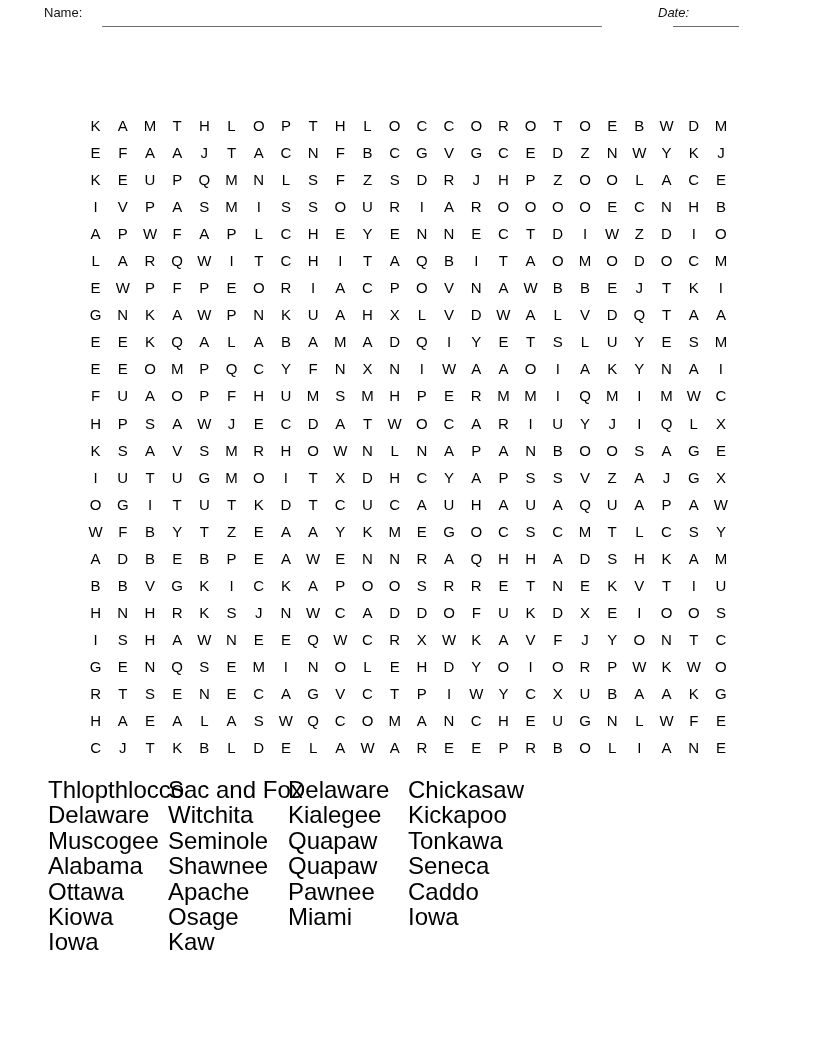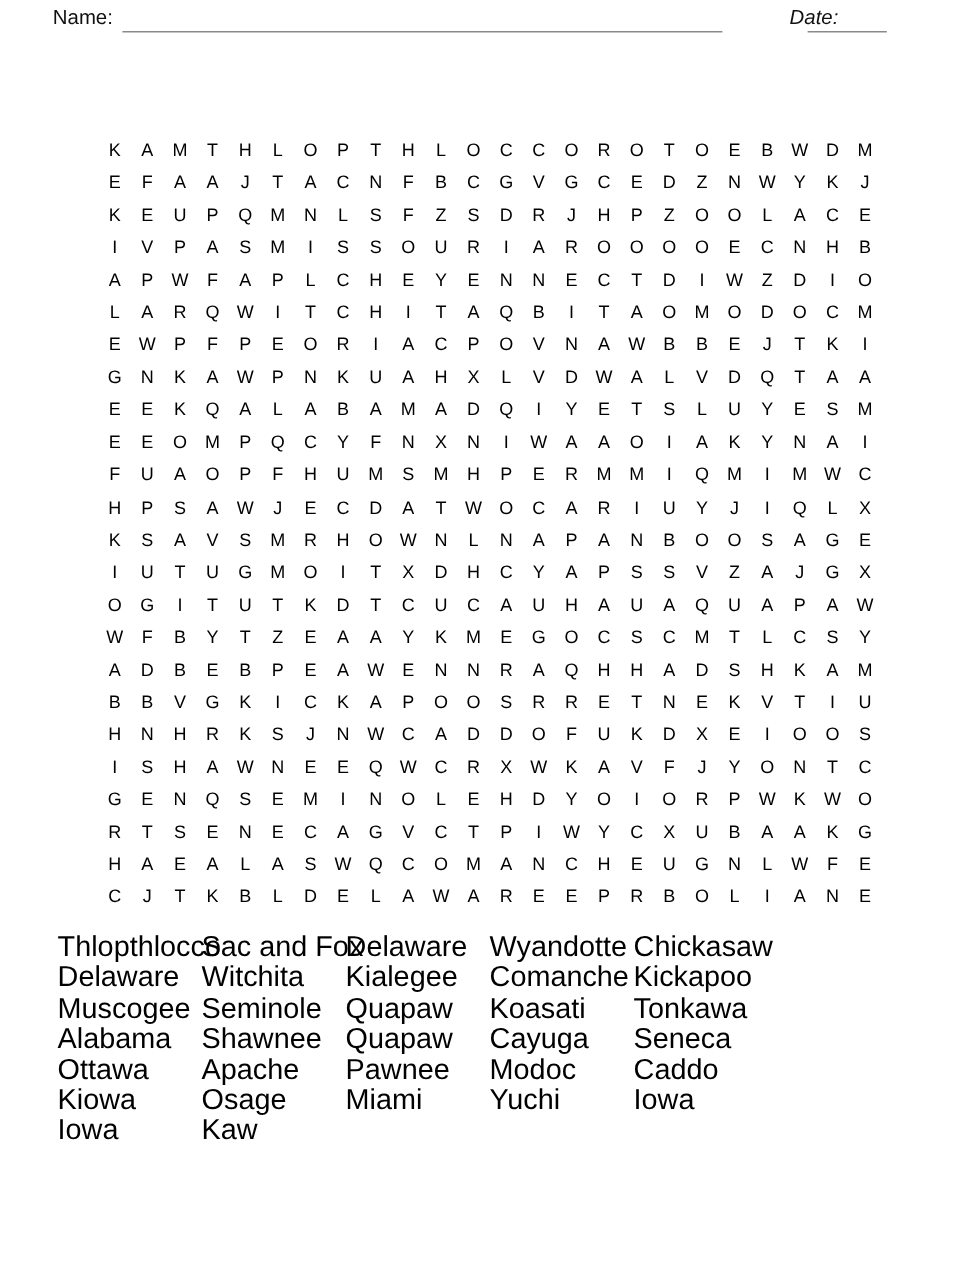--- a/index.html
+++ b/index.html
@@ -9,21 +9,21 @@
     height: 1056px;
     background: #ffffff;
     font-family: "Liberation Sans", sans-serif;
     color: #000;
     overflow: hidden;
   }
   
   .hdr-label {
     position: absolute;
     top: 5px;
-    font-size: 17px;
+    font-size: 13px;
     color: #111;
   }
   .name-label { left: 44px; }
   .date-label { left: 658px; font-style: italic; }
   .blank-line {
     position: absolute;
     top: 26px;
     border-bottom: 1.5px solid #6e6e6e;
     height: 0;
   }
@@ -689,28 +689,20 @@
       </div>
       <div class="word-col">
         <div class="word">Delaware</div>
         <div class="word">Kialegee</div>
         <div class="word">Quapaw</div>
         <div class="word">Quapaw</div>
         <div class="word">Pawnee</div>
         <div class="word">Miami</div>
       </div>
       <div class="word-col">
-        <div class="word">Wyandotte</div>
-        <div class="word">Comanche</div>
-        <div class="word">Koasati</div>
-        <div class="word">Cayuga</div>
-        <div class="word">Modoc</div>
-        <div class="word">Yuchi</div>
-      </div>
-      <div class="word-col">
         <div class="word">Chickasaw</div>
         <div class="word">Kickapoo</div>
         <div class="word">Tonkawa</div>
         <div class="word">Seneca</div>
         <div class="word">Caddo</div>
         <div class="word">Iowa</div>
       </div>
     </div>
 
 </div>

